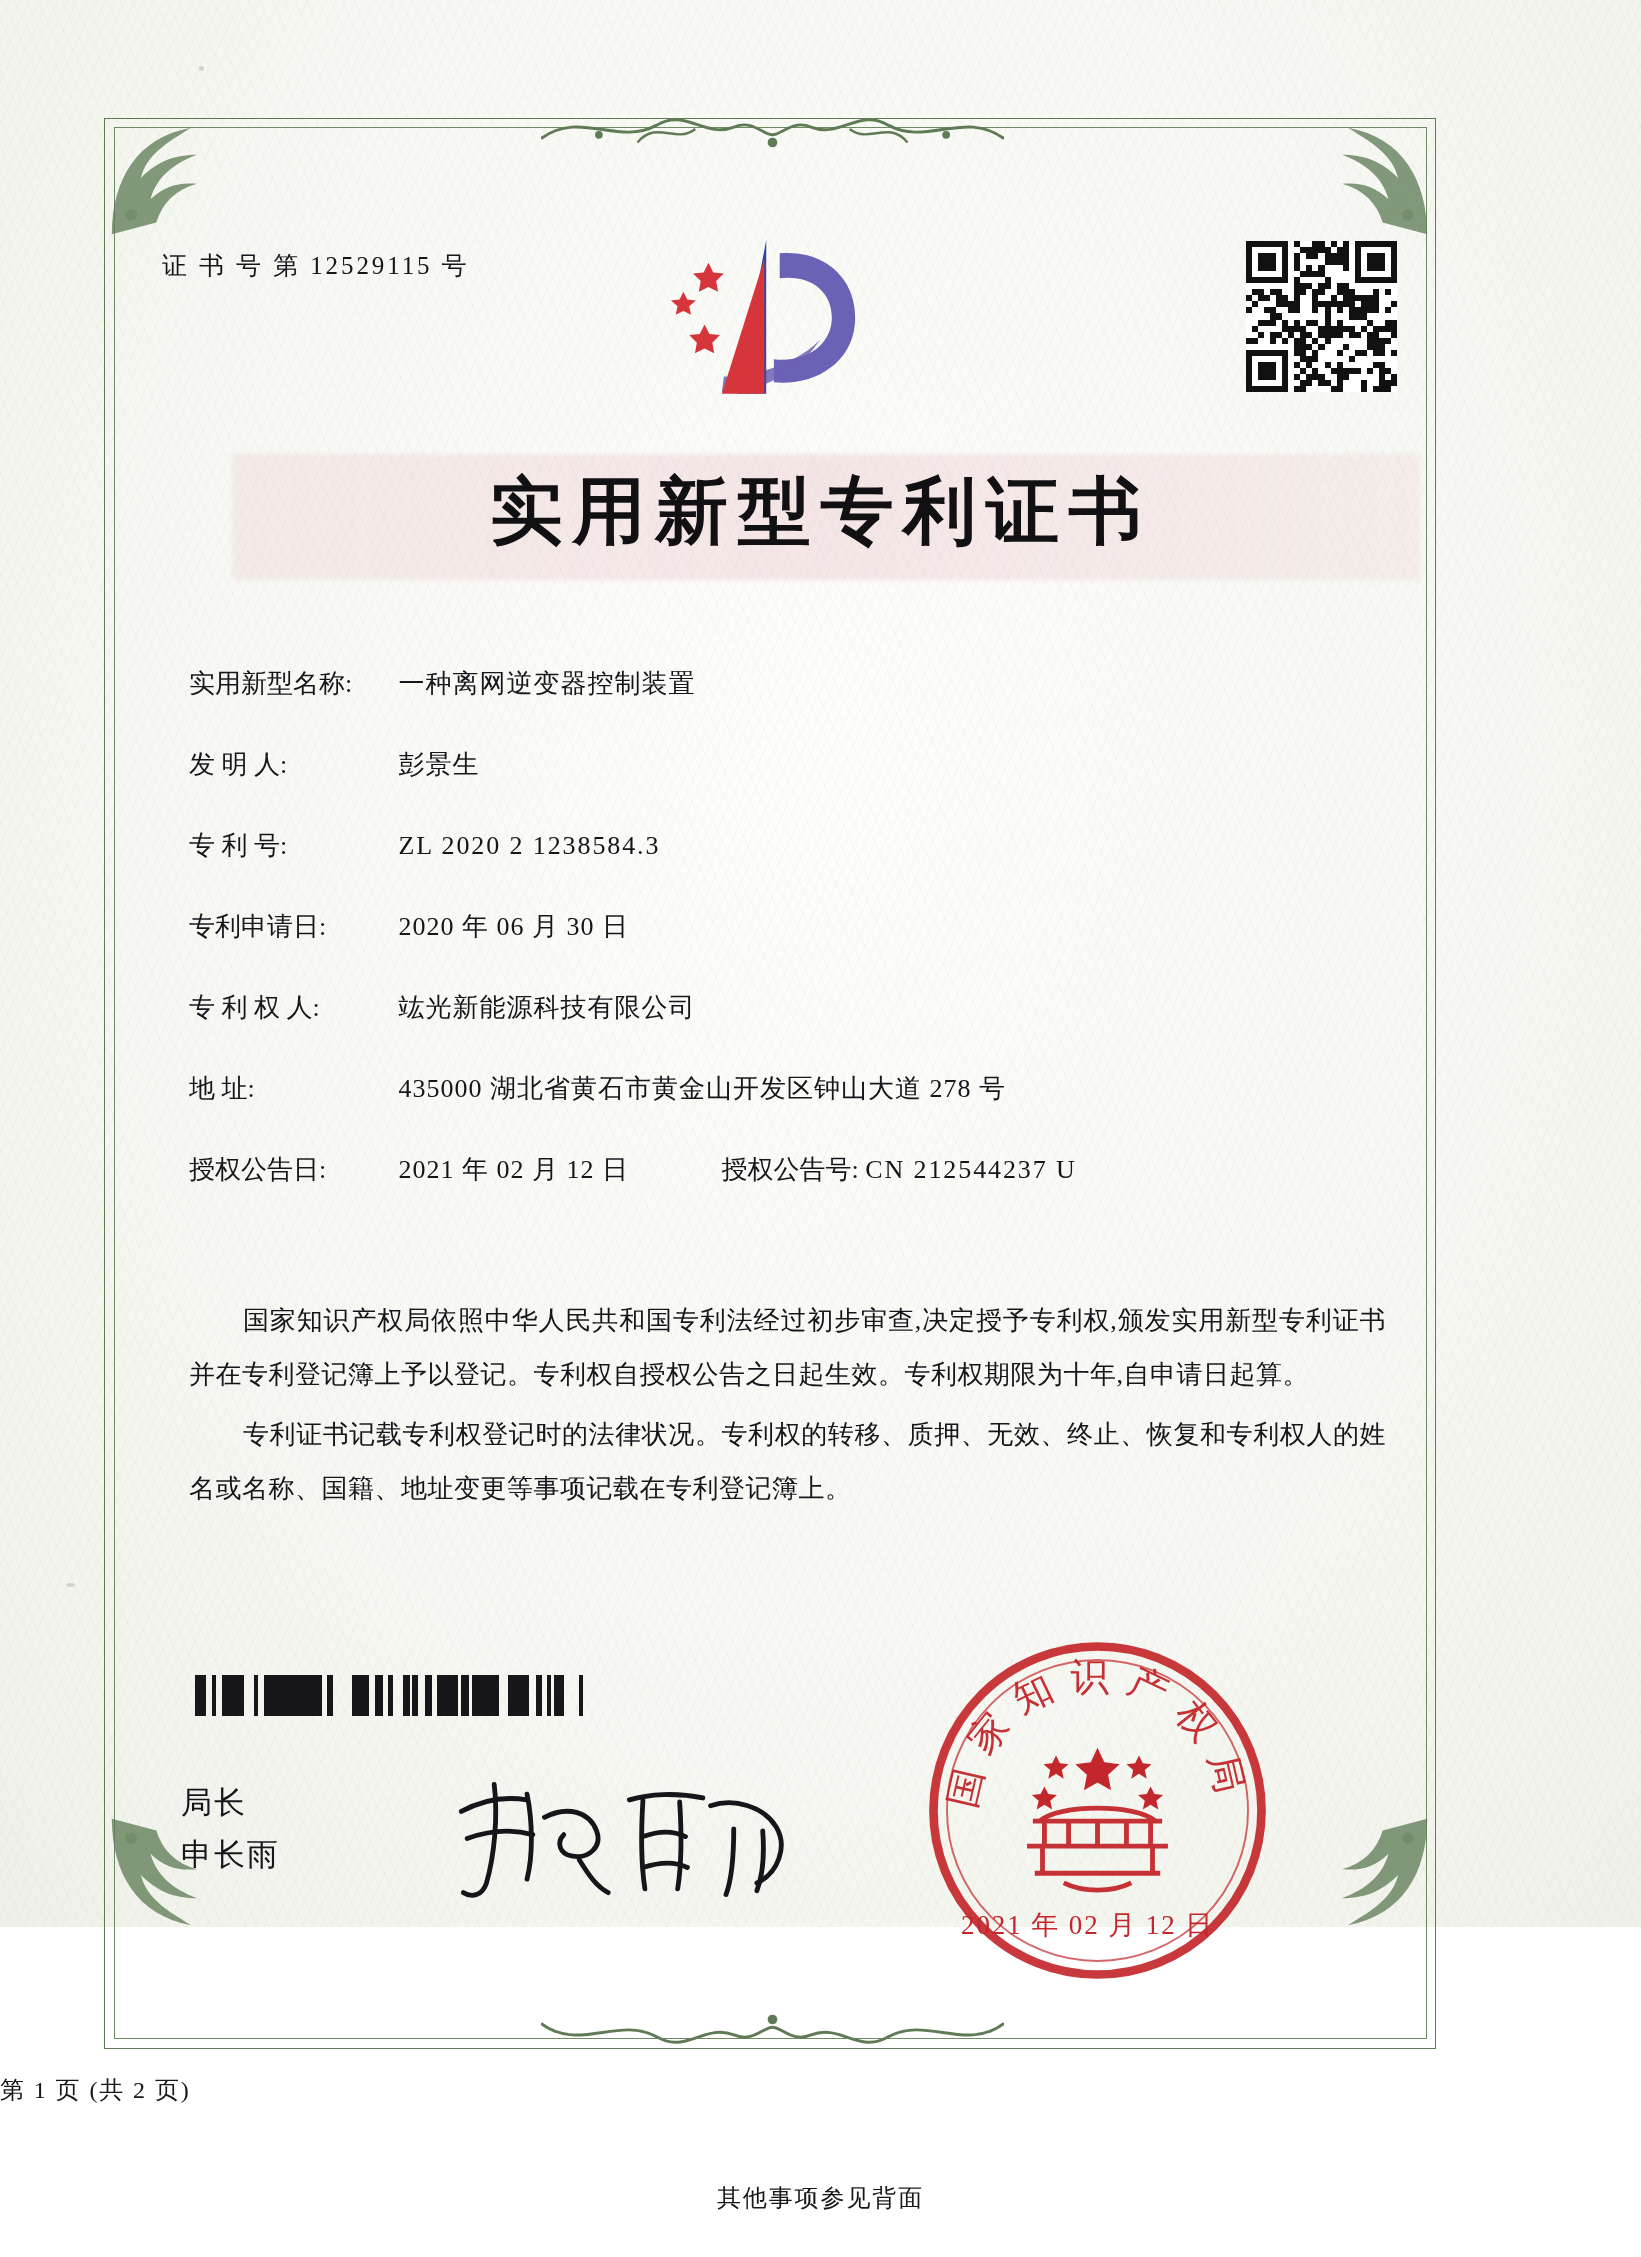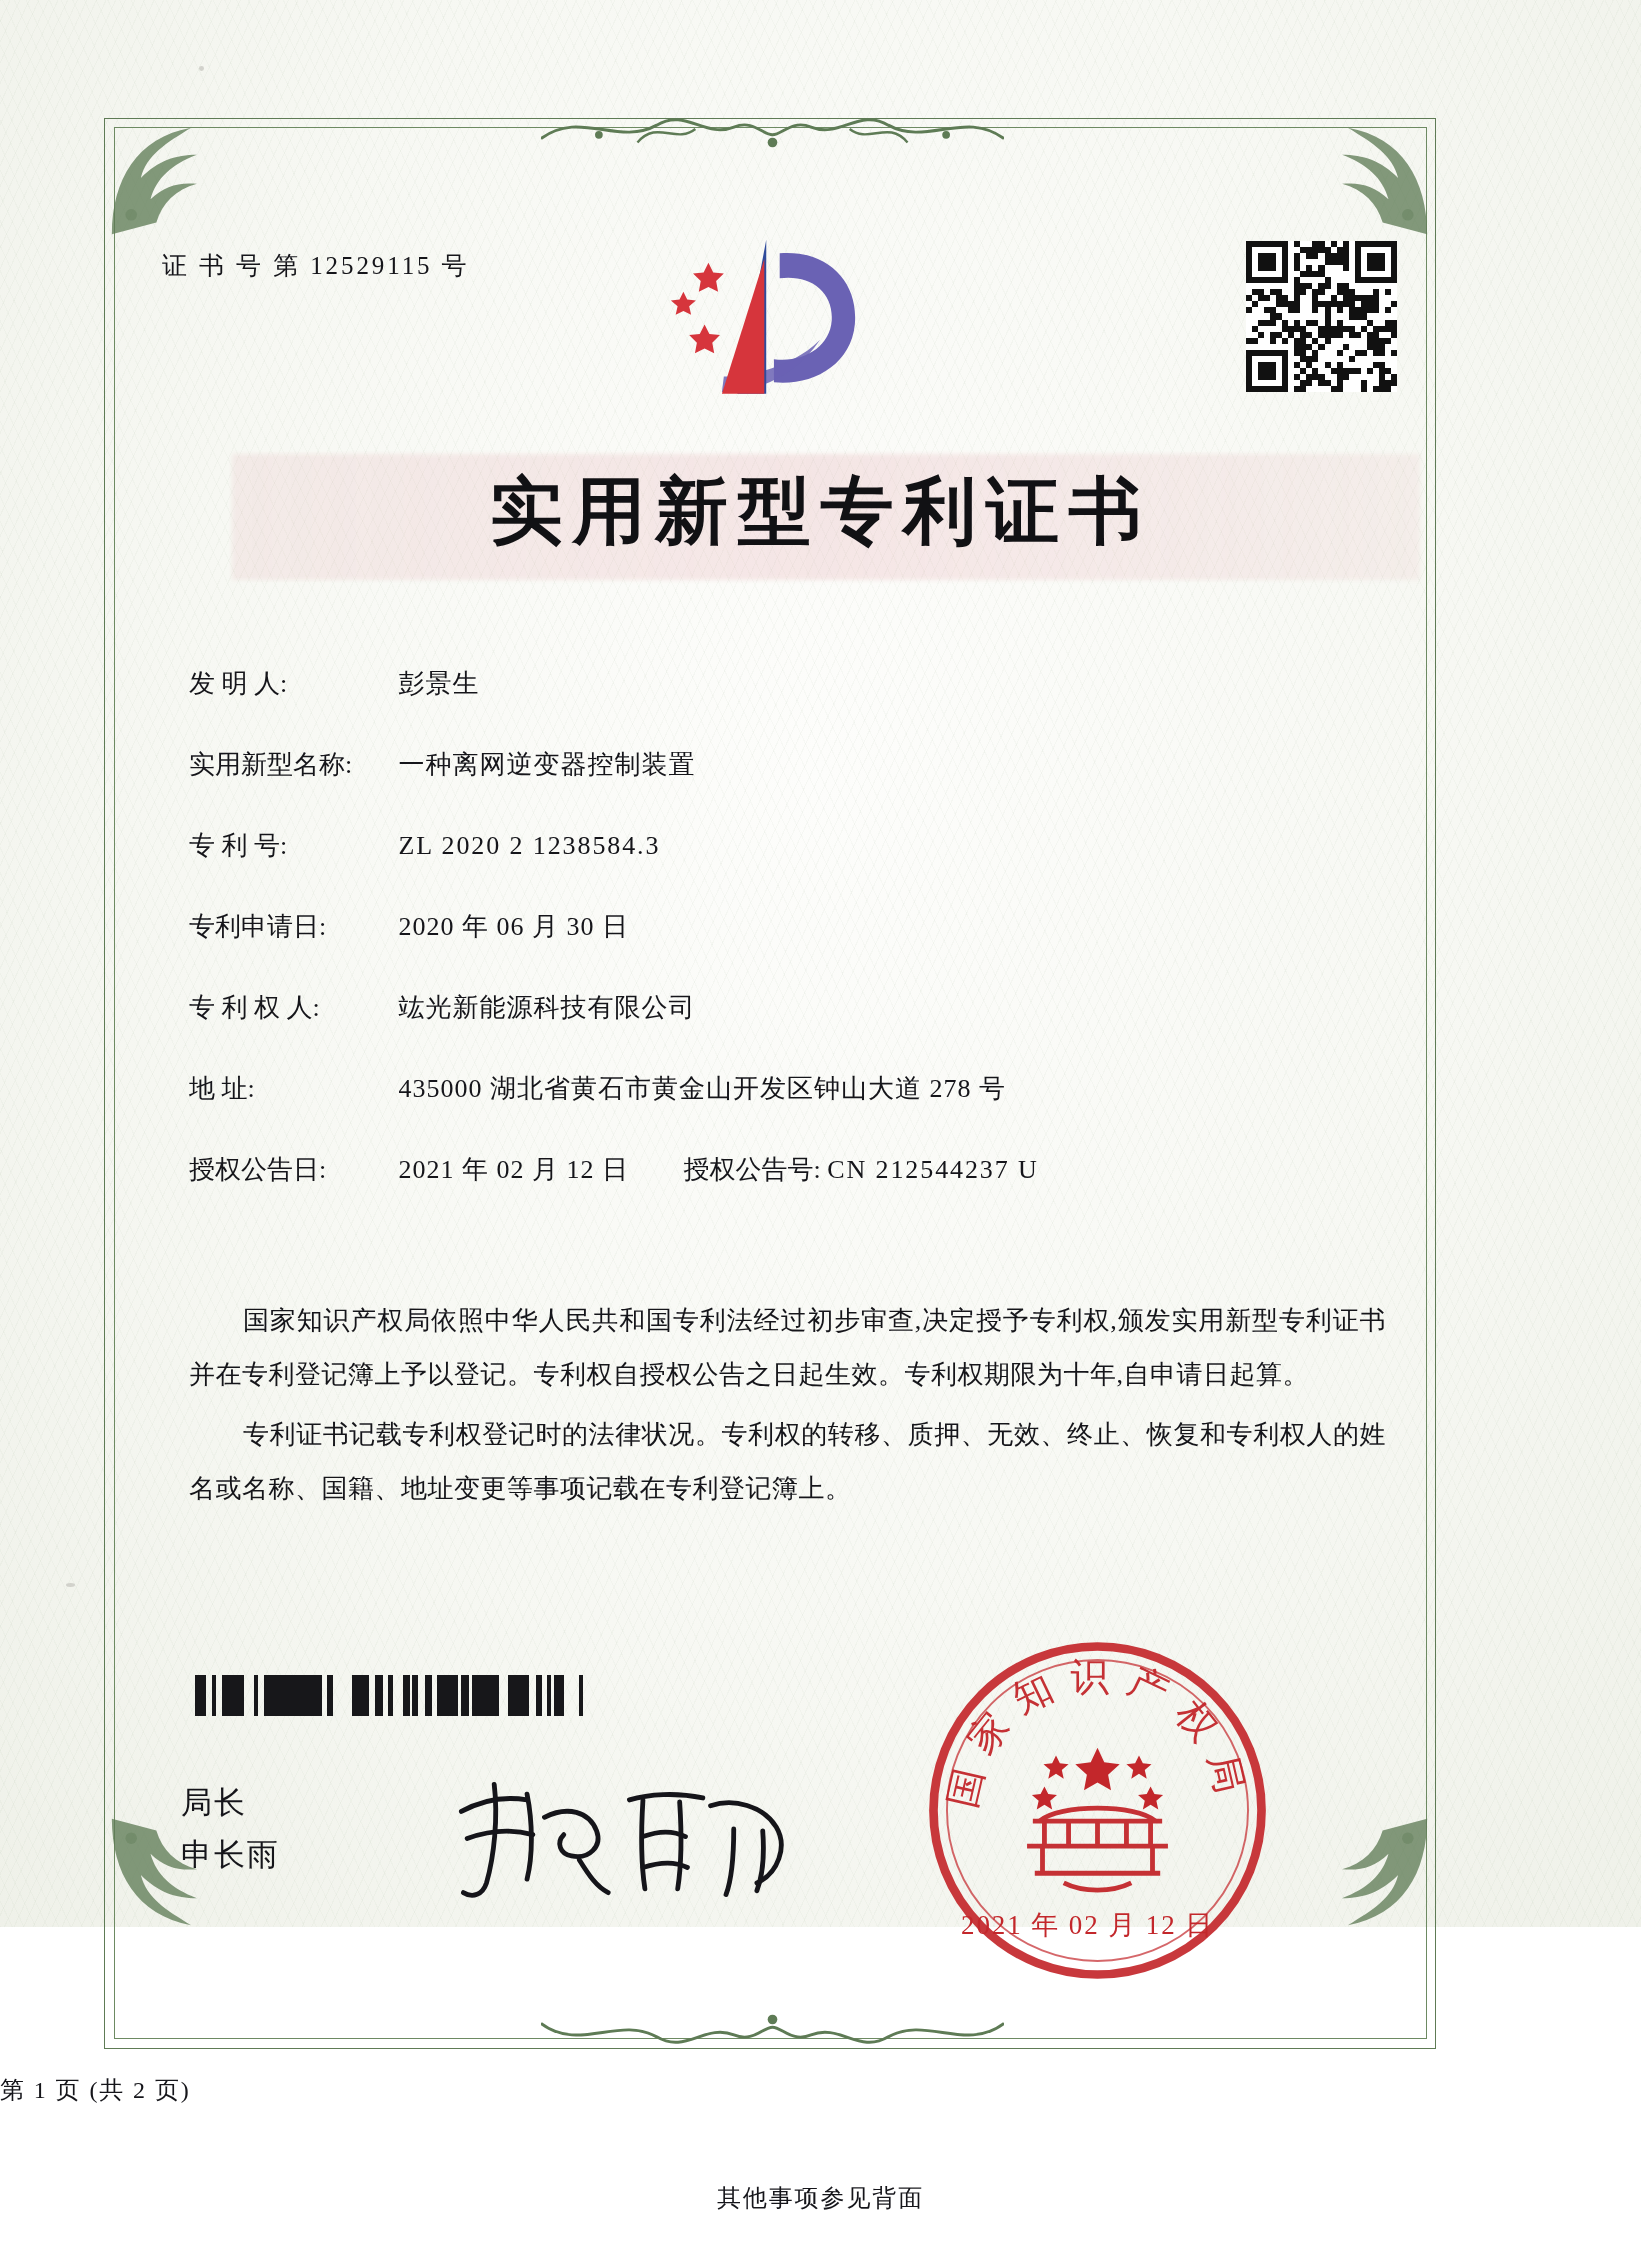--- a/index.html
+++ b/index.html
@@ -169,21 +169,21 @@
   .field-label {
     display: inline-block;
     width: 203px;
     letter-spacing: 0px;
   }
   .field-value { display: inline-block; letter-spacing: 1px; }
   .field-value.mono { font-family: "Liberation Serif", serif; letter-spacing: 1.9px; }
 
   .field-row .field-second-label {
     display: inline-block;
-    margin-left: 48px;
+    margin-left: 86px;
     letter-spacing: 0px;
   }
 
   
   #paragraphs {
     position: absolute;
     left: 189px;
     top: 1294px;
     width: 1197px;
     font-size: 26px;
@@ -960,26 +960,26 @@
         <i class="on"></i>
         <i class="on"></i>
         <i></i>
       </div>
   </div>
 
   <div id="doc-title">实用新型专利证书</div>
 
   <div id="fields">
     <div class="field-row">
+      <span class="field-label">实用新型名称:</span>
+      <span class="field-value">一种离网逆变器控制装置</span>
+    </div>
+    <div class="field-row">
       <span class="field-label">发 明 人:</span>
       <span class="field-value">彭景生</span>
-    </div>
-    <div class="field-row">
-      <span class="field-label">实用新型名称:</span>
-      <span class="field-value">一种离网逆变器控制装置</span>
     </div>
     <div class="field-row">
       <span class="field-label">专 利 号:</span>
       <span class="field-value mono">ZL 2020 2 1238584.3</span>
     </div>
     <div class="field-row">
       <span class="field-label">专利申请日:</span>
       <span class="field-value">2020 年 06 月 30 日</span>
     </div>
     <div class="field-row">

